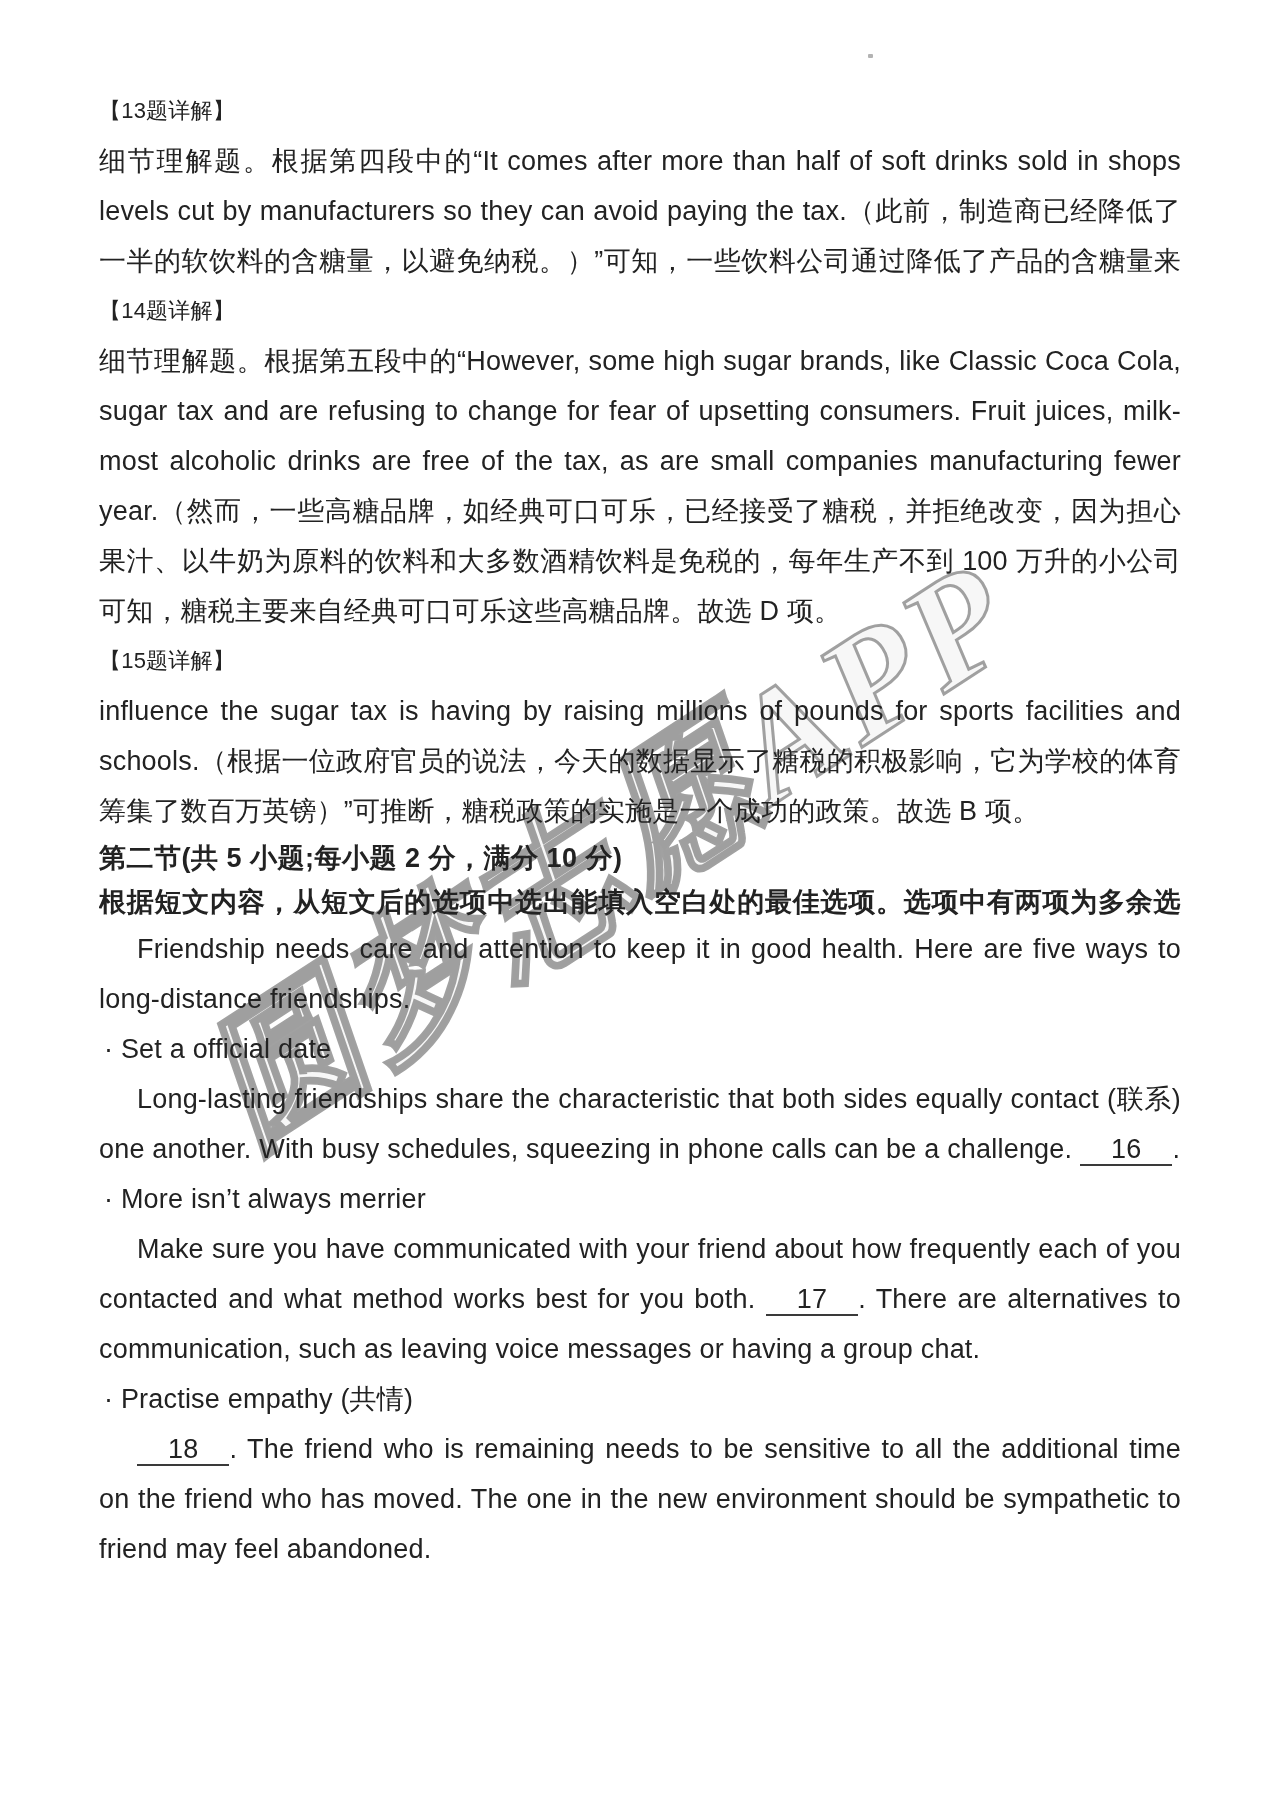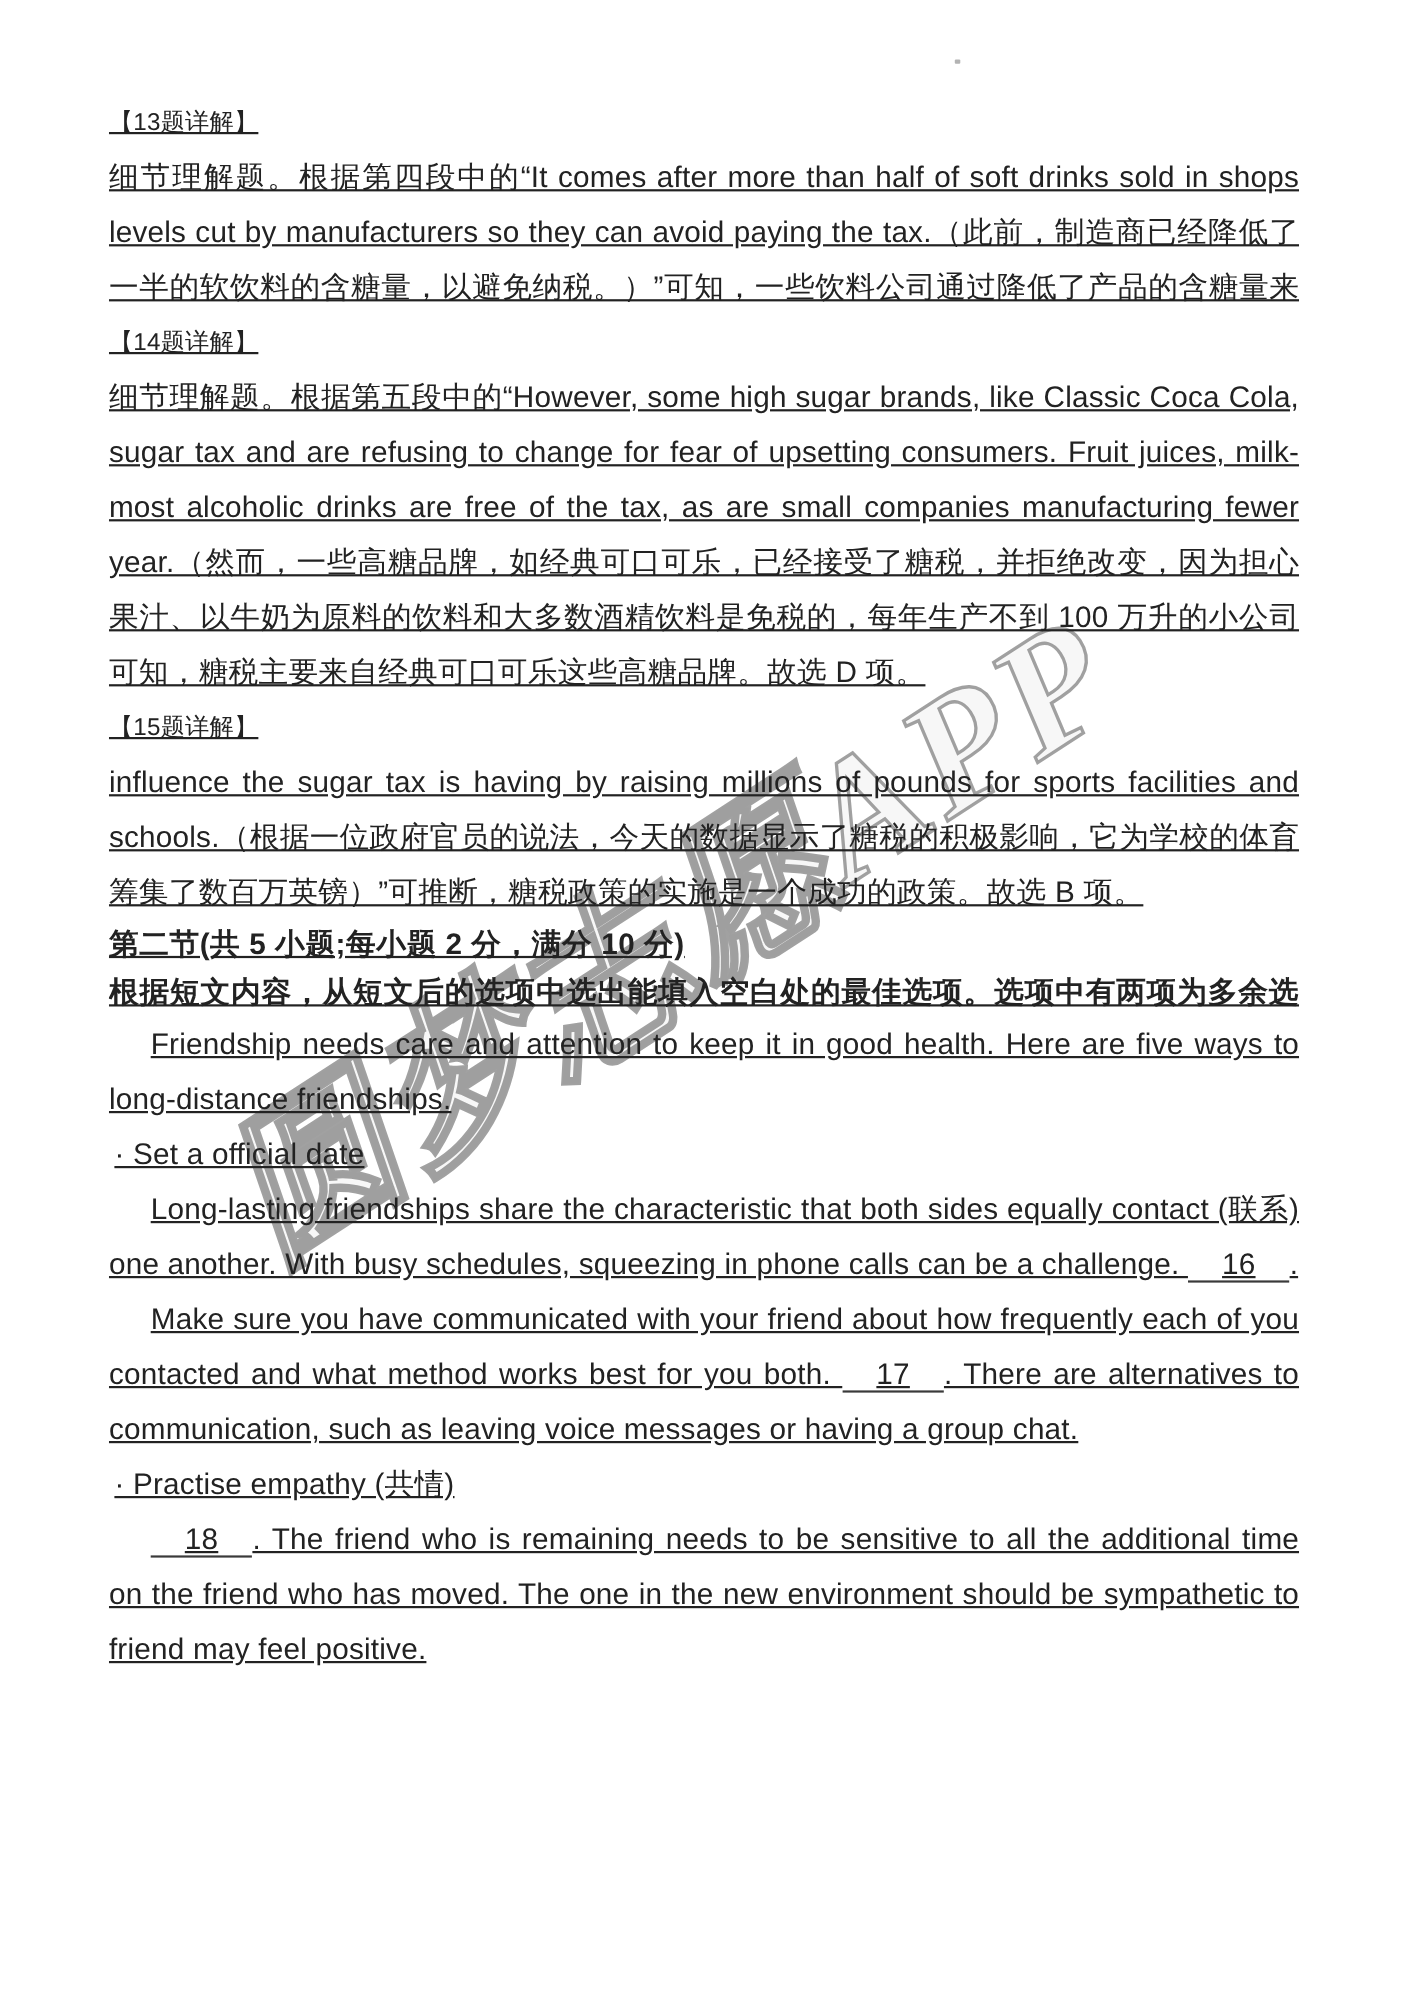--- a/index.html
+++ b/index.html
@@ -9,21 +9,20 @@
     font-family: "Liberation Sans", "DejaVu Sans", sans-serif;
     color: #222222;
     position: relative;
     overflow: hidden;
   }
   .doc {
     position: absolute;
     left: 99px; top: 86px;
     width: 1082px;
     z-index: 2;
-    text-decoration: underline;
   }
   .line {
     height: 50px;
     line-height: 50px;
     font-size: 27px;
     letter-spacing: 0.2px;
     overflow: hidden;
     text-align: left;
     white-space: normal;
   }
@@ -106,24 +105,25 @@
   <div class="line bold-line full">根据短文内容，从短文后的选项中选出能填入空白处的最佳选项。选项中有两项为多余选项。</div>
 
   <div class="line indent full">Friendship needs care and attention to keep it in good health. Here are five ways to sustain (保持)</div>
   <div class="line">long-distance friendships.</div>
 
   <div class="line bullet">· Set a official date</div>
 
   <div class="line indent full">Long-lasting friendships share the characteristic that both sides equally contact (联系) and share with</div>
   <div class="line">one another. With busy schedules, squeezing in phone calls can be a challenge. <span class="blank">16</span>.</div>
 
+  <div class="line bullet">· More isn’t always merrier</div>
 
   <div class="line indent full">Make sure you have communicated with your friend about how frequently each of you wants to be</div>
   <div class="line full">contacted and what method works best for you both. <span class="blank">17</span>. There are alternatives to constant written</div>
   <div class="line">communication, such as leaving voice messages or having a group chat.</div>
 
   <div class="line bullet">· Practise empathy (共情)</div>
 
   <div class="line indent full"><span class="blank">18</span>. The friend who is remaining needs to be sensitive to all the additional time demands placed</div>
   <div class="line full">on the friend who has moved. The one in the new environment should be sympathetic to the fact that your</div>
-  <div class="line">friend may feel positive.</div>
+  <div class="line">friend may feel abandoned.</div>
 
 </div>
 
 </body></html>

